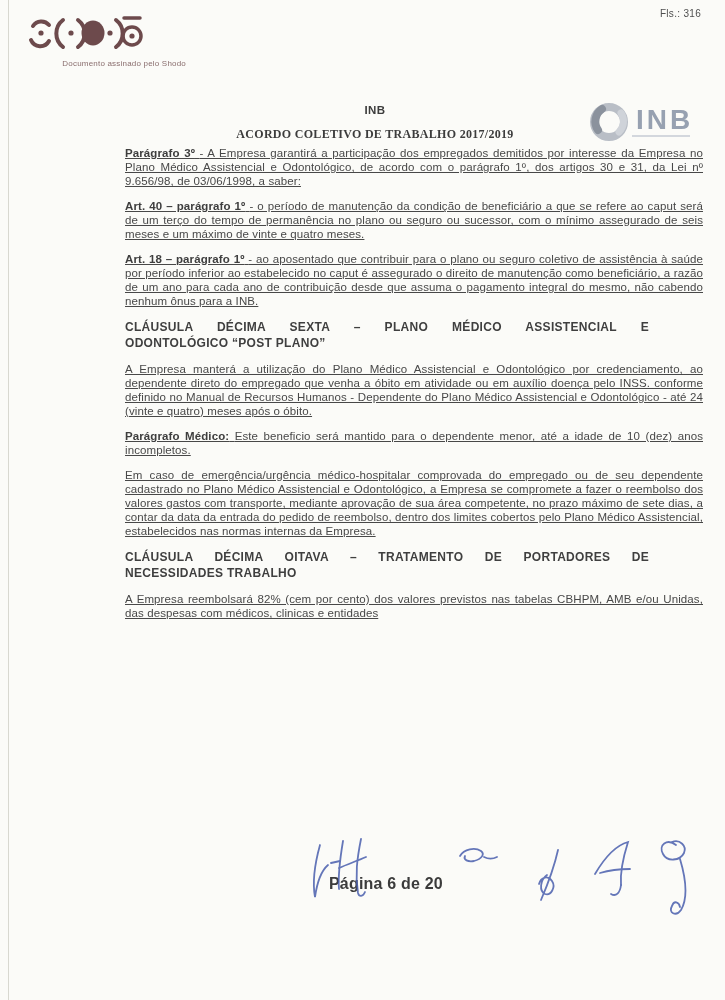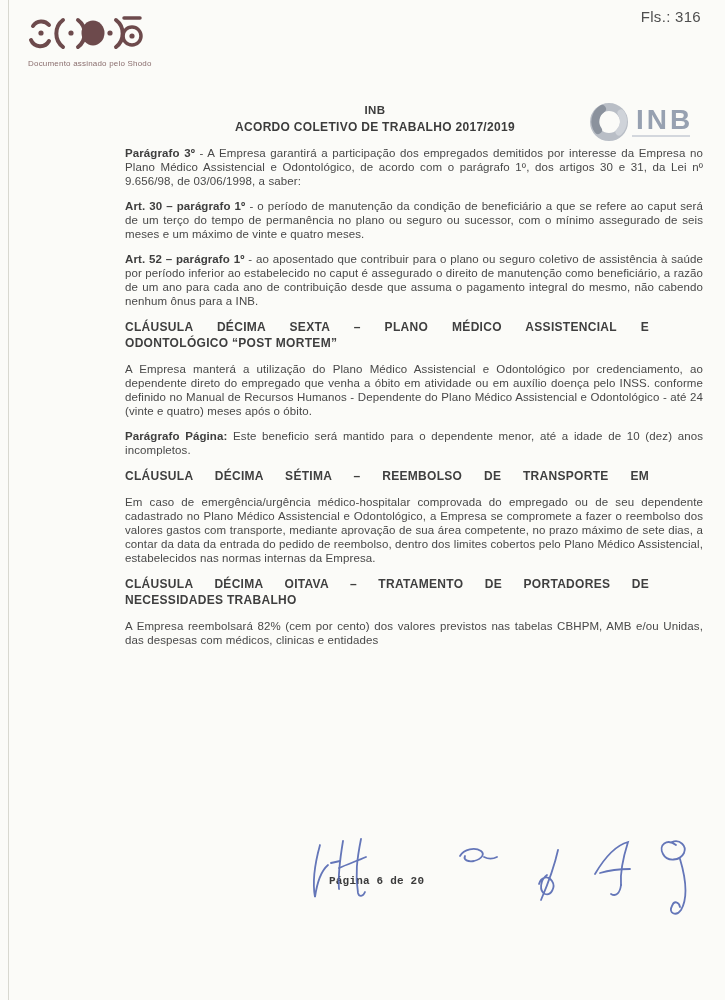--- a/index.html
+++ b/index.html
@@ -12,68 +12,68 @@
   }
   .page-edge{
     position:absolute;left:8px;top:0;bottom:0;width:1px;
     background:#d8d8d0;
   }
   .page-edge2{
     position:absolute;left:0;top:0;bottom:0;width:6px;
     background:linear-gradient(to right,#ececе6,#f7f7f2);
   }
   
-  .shodo{position:absolute;left:26px;top:12px;width:160px;}
+  .shodo{position:absolute;left:26px;top:12px;width:160px;text-align:right;}
   .shodo svg{display:block;}
   .shodo-caption{
     font-size:8px;color:#8a6e6e;margin-top:3px;margin-left:2px;
     letter-spacing:.2px;white-space:nowrap;
   }
   .fls{
     position:absolute;right:24px;top:8px;
-    font-size:15px;color:#4f4f4f;letter-spacing:.3px;
+    font-size:10px;color:#4f4f4f;letter-spacing:.3px;
   }
   
   .doc-title{
     position:absolute;left:125px;top:104px;width:500px;
     text-align:center;font-weight:bold;color:#3c3c3c;
   }
   .doc-title .t1{font-size:11.5px;letter-spacing:.4px;}
-  .doc-title .t2{font-size:12px;letter-spacing:.3px;margin-top:4px;}
+  .doc-title .t2{font-size:12px;letter-spacing:.3px;margin-top:11px;font-family:Liberation Serif, serif;}
   
   .inb-logo{
     position:absolute;left:588px;top:97px;width:125px;height:48px;
     display:flex;align-items:center;
   }
   .inb-ring{flex:0 0 auto;}
   .inb-word{
     font-size:28px;font-weight:bold;color:#97a1b1;
     letter-spacing:3px;line-height:1;margin-left:6px;
     font-family:"Liberation Sans",sans-serif;
   }
   .inb-tagline{height:2px;width:58px;background:#d3d7dd;margin-left:2px;margin-top:1px;}
   
   .doc-body{
     position:absolute;left:125px;top:146px;width:578px;
     font-size:11.5px;line-height:14px;letter-spacing:.1px;
     text-align:justify;color:#484848;
   }
-  .doc-body p{margin:0 0 11px 0;}
+  .doc-body p{margin:0 0 11px 0;text-decoration:underline;}
   .doc-body b{color:#3e3e3e;}
   .clause-heading{
     font-weight:bold;font-size:12px;line-height:16px;color:#3f3f3f;
     width:524px;letter-spacing:.3px;
     margin:6px 0 11px 0;
   }
   .clause-heading .l1{display:block;text-align-last:justify;}
   .clause-heading .l2{display:block;}
   
   .page-footer{
     position:absolute;left:329px;top:875px;
-    font-size:11px;font-weight:bold;color:#3b3b3b;letter-spacing:.2px;font-family:Liberation Mono, monospace;
+    font-size:16px;font-weight:bold;color:#3b3b3b;letter-spacing:.2px;
   }
   .signatures{position:absolute;left:295px;top:823px;width:415px;height:125px;}
 </style>
 </head>
 <body>
 
 <div class="page-edge2"></div>
 <div class="page-edge"></div>
 
 <div class="shodo">
@@ -112,33 +112,32 @@
     <path d="M33,14 A15,15 0 0 1 31,33" fill="none" stroke="#cfd3d9" stroke-width="7" stroke-linecap="round"></path>
   </svg>
   <div>
     <div class="inb-word">INB</div>
     <div class="inb-tagline"></div>
   </div>
 </div>
 
 <div class="doc-body">
   <p><b>Parágrafo 3º</b> <span>- A Empresa garantirá a participação dos empregados demitidos por interesse da Empresa no Plano Médico Assistencial e Odontológico, de acordo com o parágrafo 1º, dos artigos 30 e 31, da Lei nº 9.656/98, de 03/06/1998, a saber:</span></p>
-  <p><b>Art. 30 – parágrafo 1º</b> <span>- o período de manutenção da condição de beneficiário a que se refere ao caput será de um terço do tempo de permanência no plano ou seguro ou sucessor, com o mínimo assegurado de seis meses e um máximo de vinte e quatro meses.</span></p>
-  <p><b>Art. 52 – parágrafo 1º</b> <span>- ao aposentado que contribuir para o plano ou seguro coletivo de assistência à saúde por período inferior ao estabelecido no caput é assegurado o direito de manutenção como beneficiário, a razão de um ano para cada ano de contribuição desde que assuma o pagamento integral do mesmo, não cabendo nenhum ônus para a INB.</span></p>
+  <p><b>Art. 40 – parágrafo 1º</b> <span>- o período de manutenção da condição de beneficiário a que se refere ao caput será de um terço do tempo de permanência no plano ou seguro ou sucessor, com o mínimo assegurado de seis meses e um máximo de vinte e quatro meses.</span></p>
+  <p><b>Art. 18 – parágrafo 1º</b> <span>- ao aposentado que contribuir para o plano ou seguro coletivo de assistência à saúde por período inferior ao estabelecido no caput é assegurado o direito de manutenção como beneficiário, a razão de um ano para cada ano de contribuição desde que assuma o pagamento integral do mesmo, não cabendo nenhum ônus para a INB.</span></p>
 
   <div class="clause-heading">
     <span class="l1">CLÁUSULA DÉCIMA SEXTA – PLANO MÉDICO ASSISTENCIAL E</span>
-    <span class="l2">ODONTOLÓGICO “POST MORTEM”</span>
+    <span class="l2">ODONTOLÓGICO “POST PLANO”</span>
   </div>
 
   <p><span>A Empresa manterá a utilização do Plano Médico Assistencial e Odontológico por credenciamento, ao dependente direto do empregado que venha a óbito em atividade ou em auxílio doença pelo INSS. conforme definido no Manual de Recursos Humanos - Dependente do Plano Médico Assistencial e Odontológico - até 24 (vinte e quatro) meses após o óbito.</span></p>
-  <p><b>Parágrafo Página:</b> <span>Este beneficio será mantido para o dependente menor, até a idade de 10 (dez) anos incompletos.</span></p>
+  <p><b>Parágrafo Médico:</b> <span>Este beneficio será mantido para o dependente menor, até a idade de 10 (dez) anos incompletos.</span></p>
 
   <div class="clause-heading">
-    <span class="l1">CLÁUSULA DÉCIMA SÉTIMA – REEMBOLSO DE TRANSPORTE EM</span>
   </div>
 
   <p><span>Em caso de emergência/urgência médico-hospitalar comprovada do empregado ou de seu dependente cadastrado no Plano Médico Assistencial e Odontológico, a Empresa se compromete a fazer o reembolso dos valores gastos com transporte, mediante aprovação de sua área competente, no prazo máximo de sete dias, a contar da data da entrada do pedido de reembolso, dentro dos limites cobertos pelo Plano Médico Assistencial, estabelecidos nas normas internas da Empresa.</span></p>
 
   <div class="clause-heading">
     <span class="l1">CLÁUSULA DÉCIMA OITAVA – TRATAMENTO DE PORTADORES DE</span>
     <span class="l2">NECESSIDADES TRABALHO</span>
   </div>
 
   <p><span>A Empresa reembolsará 82% (cem por cento) dos valores previstos nas tabelas CBHPM, AMB e/ou Unidas, das despesas com médicos, clinicas e entidades</span></p>

